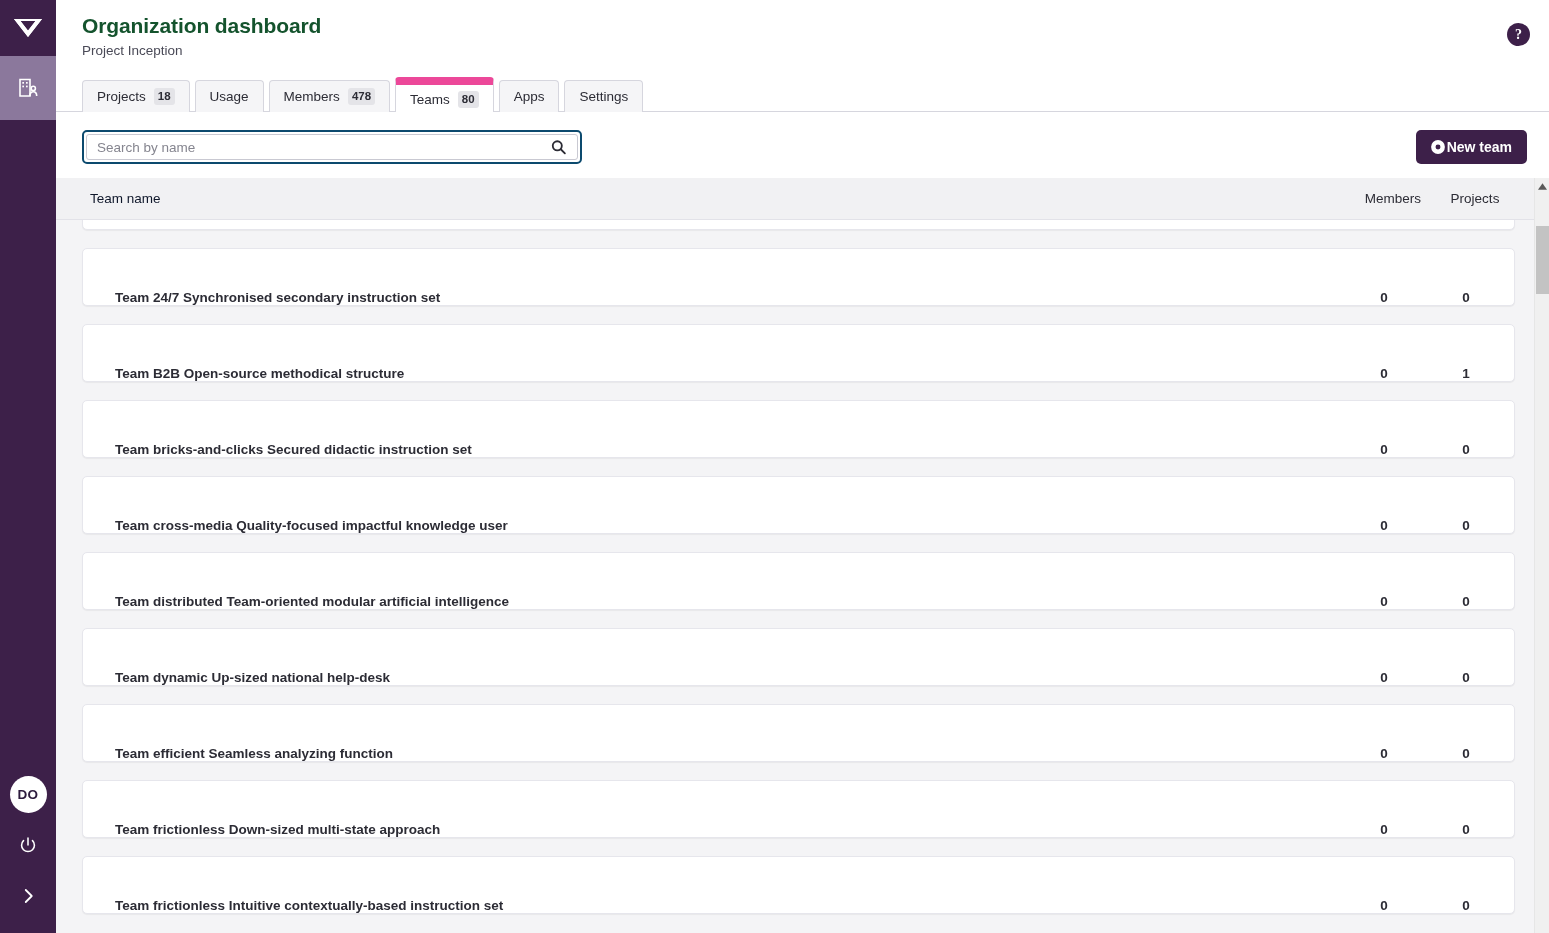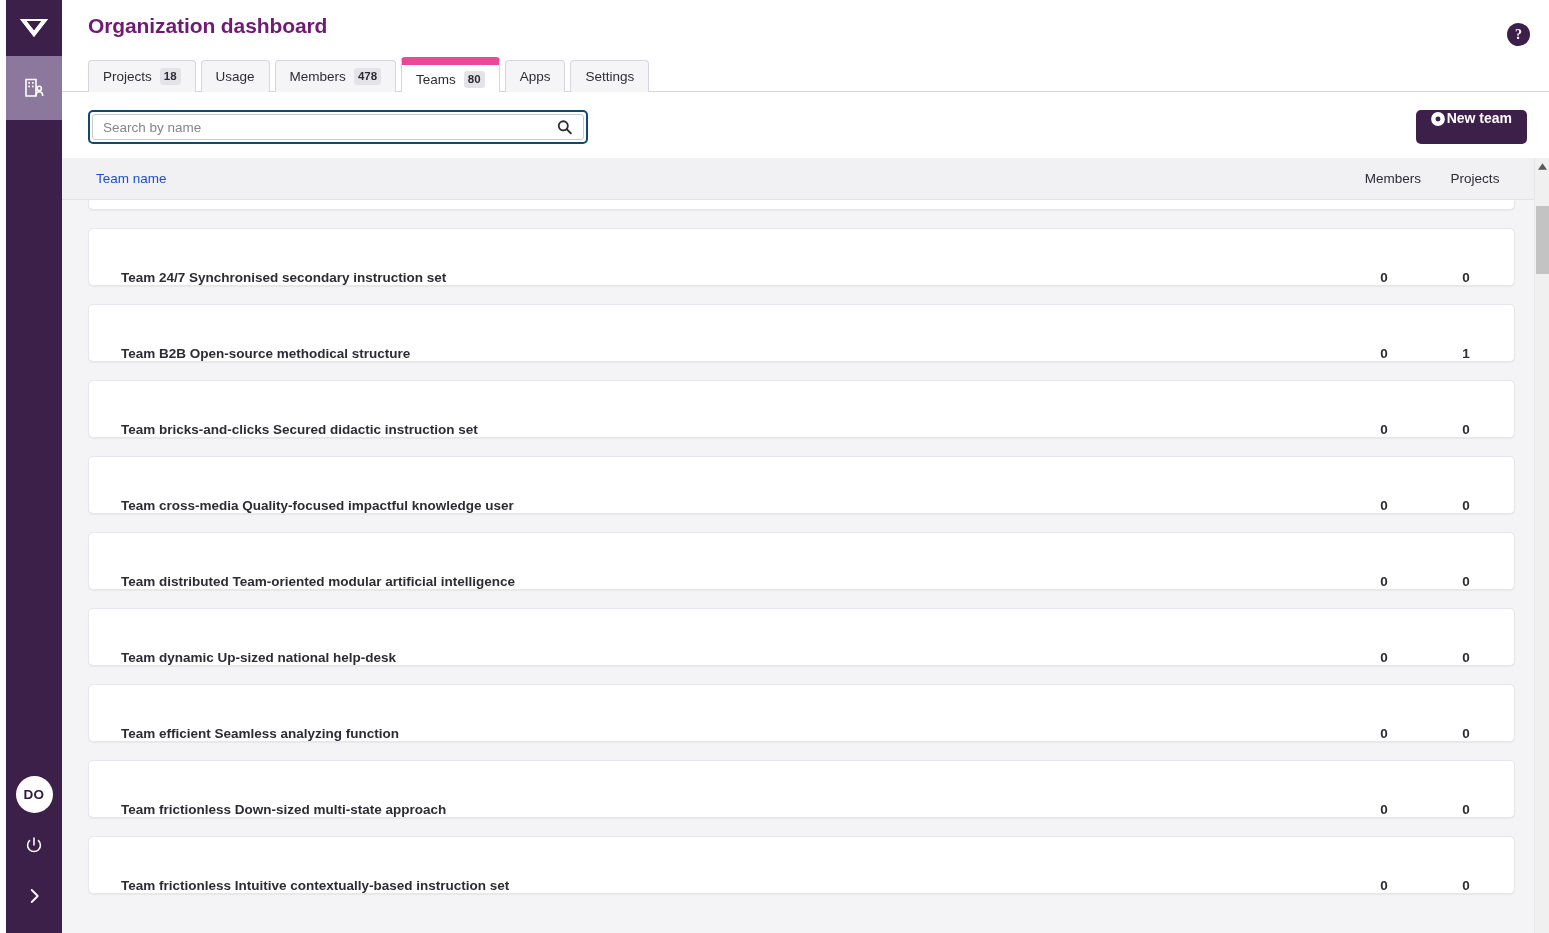--- a/index.html
+++ b/index.html
@@ -16,21 +16,20 @@
 
   
   .rail {
     width: 56px;
     flex: 0 0 56px;
     background: #3d2049;
     display: flex;
     flex-direction: column;
     align-items: center;
     position: relative;
-    margin-left: 6px;
   }
   .rail-logo {
     width: 56px; height: 56px;
     display: flex; align-items: center; justify-content: center;
   }
   .rail-item {
     width: 56px; height: 64px;
     display: flex; align-items: center; justify-content: center;
     cursor: pointer;
   }
@@ -59,21 +58,21 @@
   }
 
   .page-header {
     padding: 12px 24px 0 26px;
     position: relative;
     flex: 0 0 auto;
   }
   .page-title {
     font-size: 21px;
     font-weight: bold;
-    color: #701a75;
+    color: #14532d;
     line-height: 28px;
     letter-spacing: -0.1px;
   }
   .page-subtitle {
     font-size: 13.5px;
     color: #4a4a57;
     margin-top: 2px;
     line-height: 18px;
   }
   .help-btn {
@@ -171,21 +170,21 @@
   }
   .search-input::placeholder { color: #85858f; }
   .search-icon {
     position: absolute;
     right: 10px; top: 50%;
     transform: translateY(-50%);
     cursor: pointer;
     display: flex;
   }
   .new-btn {
-    display: flex; align-items: flex-start; 
+    display: flex; align-items: center; 
     background: #3d2049;
     color: #ffffff;
     border: none;
     border-radius: 5px;
     height: 34px;
     padding: 0 15px 0 13px;
     font-size: 14px;
     font-weight: bold;
     font-family: "Liberation Sans", sans-serif;
     cursor: pointer;
@@ -202,21 +201,21 @@
   .thead {
     display: flex;
     align-items: center;
     background: #f1f1f3;
     border-bottom: 1px solid #e2e2e8;
     height: 42px;
     padding: 0 34px 0 26px;
     position: relative;
     z-index: 3;
   }
-  .th-name { flex: 1 1 auto; font-size: 13.5px; color: #1d4ed8; padding-left: 8px; }
+  .th-name { flex: 1 1 auto; font-size: 13.5px; color: #0f172a; padding-left: 8px; }
   .th-num {
     width: 84px; text-align: center;
     font-size: 13.5px; color: #2c2c35;
   }
   .th-num.projects { width: 80px; }
 
   .rows-viewport {
     position: absolute;
     top: 42px; left: 0; right: 0; bottom: 0;
     overflow: hidden;
@@ -322,20 +321,21 @@
       <svg width="18" height="18" viewBox="0 0 24 24" fill="none" stroke="#ffffff" stroke-width="2.4" stroke-linecap="round" stroke-linejoin="round">
         <polyline points="9,4 17,12 9,20"></polyline>
       </svg>
     </div>
   </div>
 
   <div class="main">
 
     <div class="page-header">
       <div class="page-title">Organization dashboard</div>
+      <div class="page-subtitle">Project Inception</div>
       <div class="help-btn">
         <span>?</span>
       </div>
     </div>
 
     <div class="tabs">
       <div class="tab">
         <span>Projects</span>
         <span class="tab-badge">18</span>
       </div>

